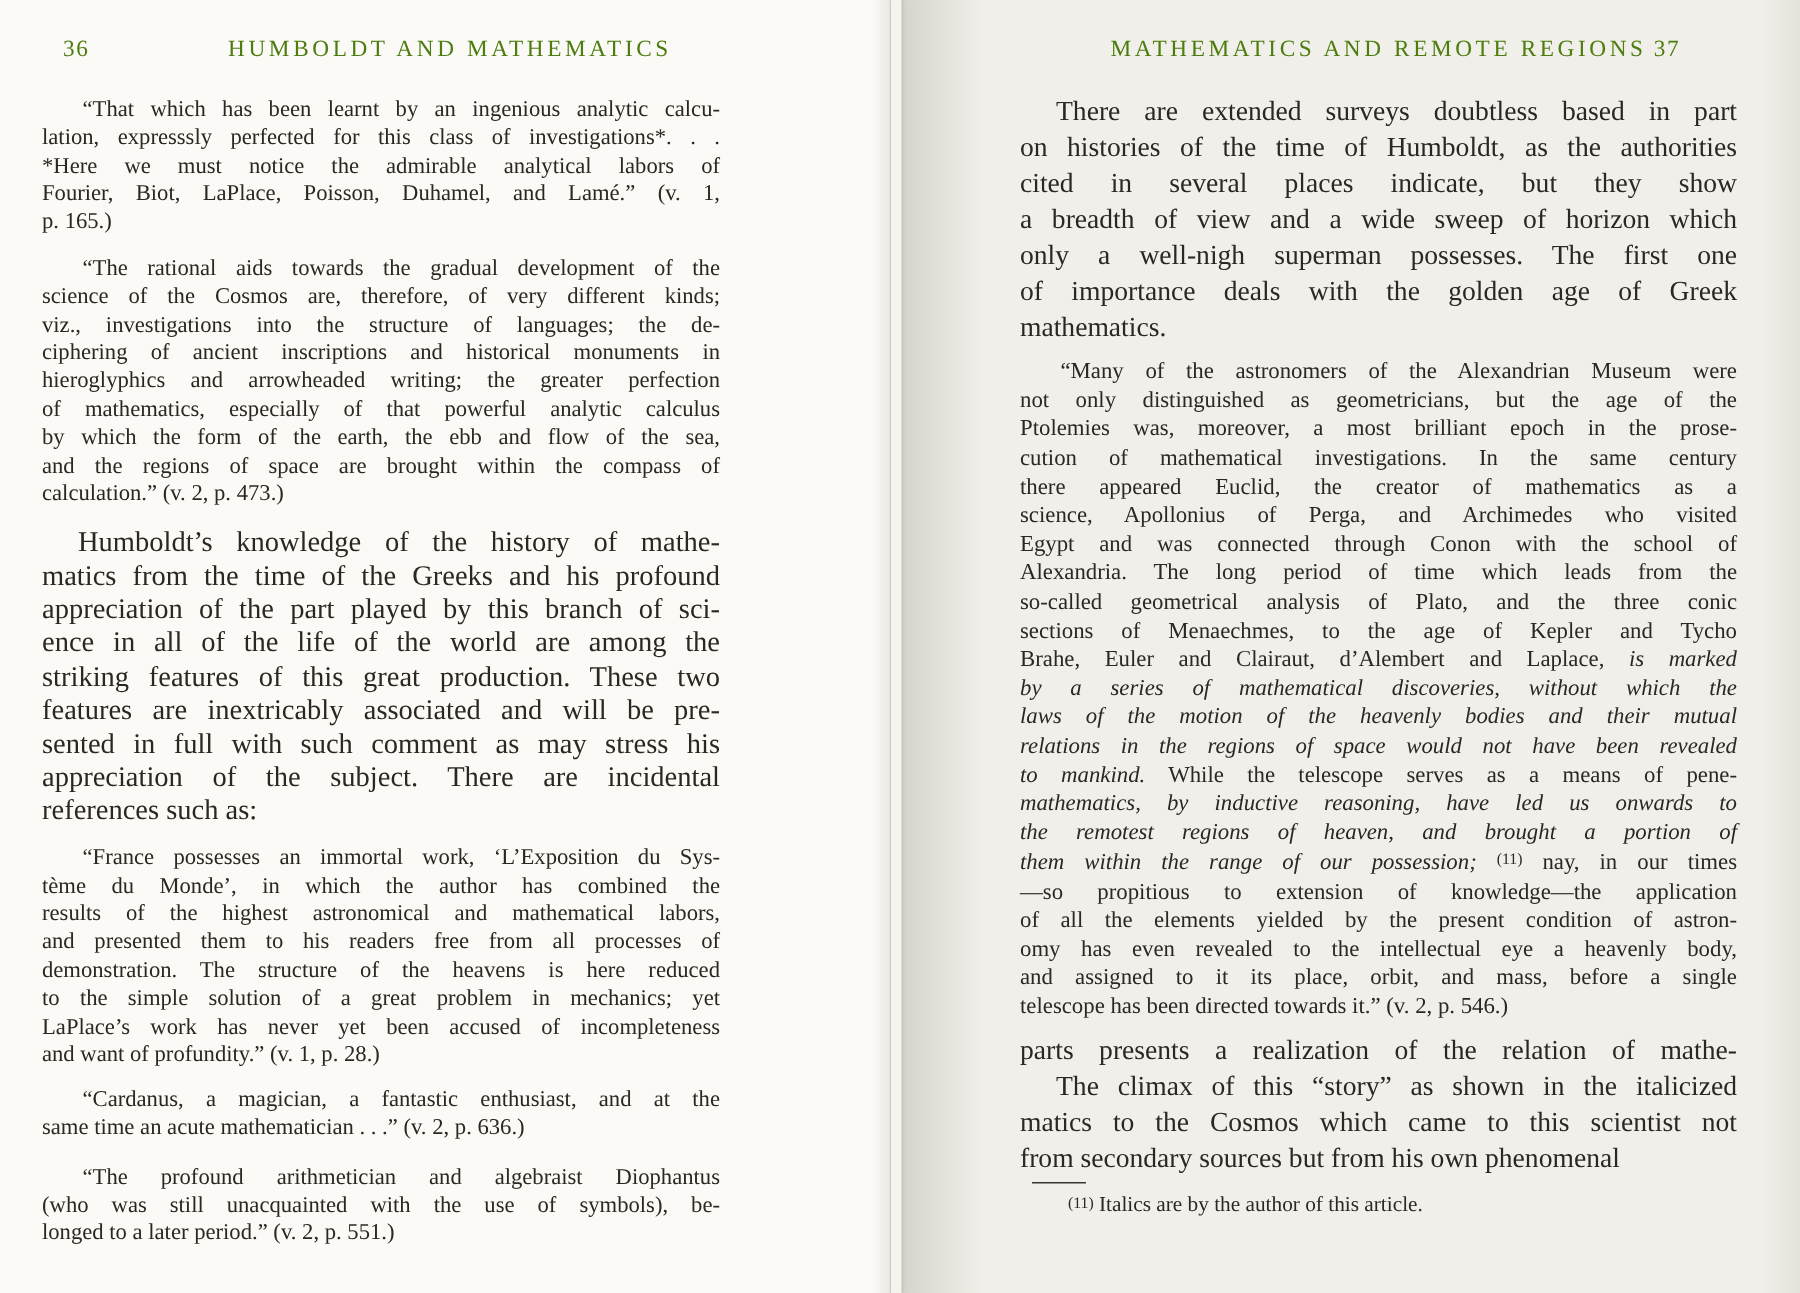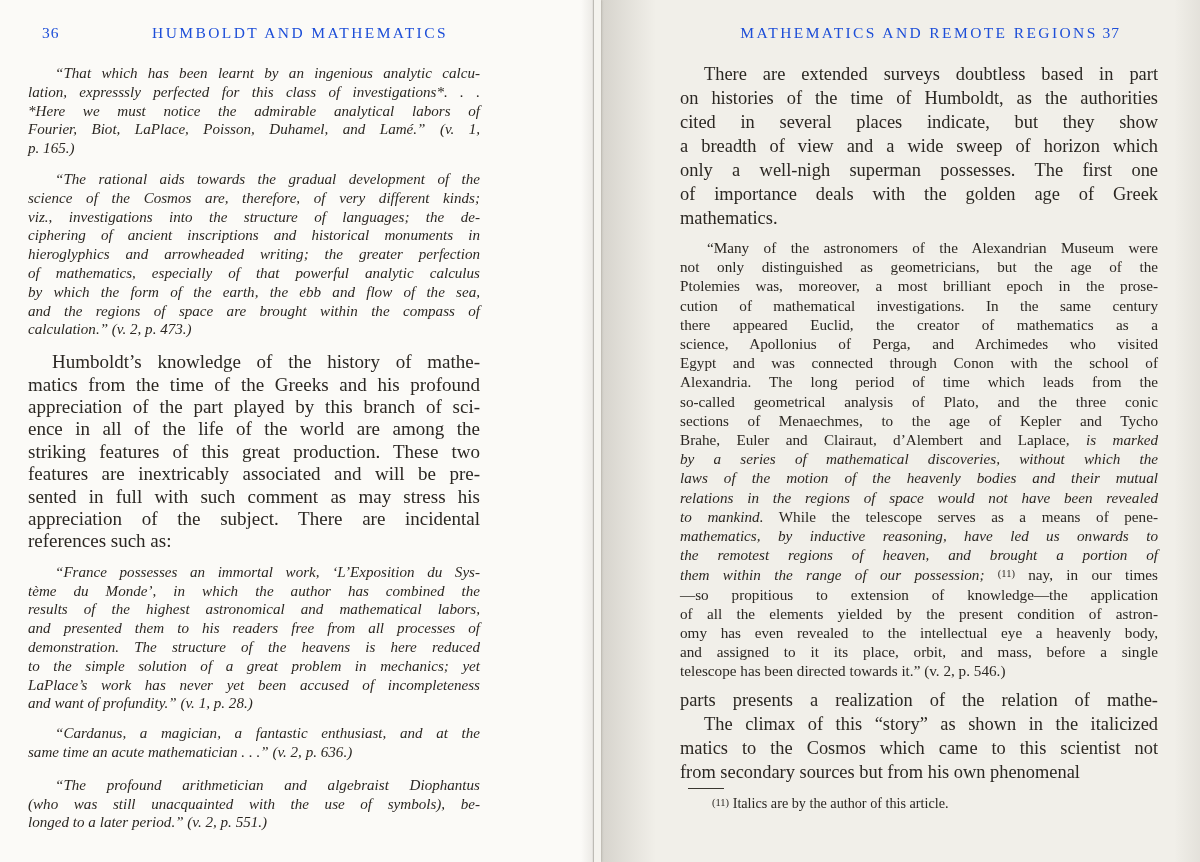--- a/index.html
+++ b/index.html
@@ -24,21 +24,21 @@
   .page-right::before{
     content:'';position:absolute;left:0;top:0;bottom:0;width:55px;
     background:linear-gradient(to right,rgba(105,99,88,0.20),rgba(105,99,88,0));
   }
   .page-right::after{
     content:'';position:absolute;right:0;top:0;bottom:0;width:26px;
     background:linear-gradient(to left,rgba(110,104,92,0.10),rgba(110,104,92,0));
   }
 
   .running-header{position:absolute;top:24px;height:20px;font-size:15.5px;
-    letter-spacing:2.4px;color:#1d4ed8;white-space:nowrap;}
+    letter-spacing:2.4px;color:#4d7c0f;white-space:nowrap;}
   .rh-left{left:28px;width:452px;}
   .rh-right{left:680px;width:478px;}
   .rh-title{position:absolute;left:0;right:0;text-align:center;}
   .rh-left .rh-title{transform:translateX(26px);padding-left:40px;}
   .rh-num{position:absolute;top:0;font-size:15.5px;letter-spacing:1px;}
   .rh-left .rh-num{left:14px;}
   .rh-right .rh-num{right:38px;}
 
   .col{position:absolute;}
   .col-left{left:28px;top:64px;width:452px;}
@@ -51,21 +51,21 @@
   .col-left .para:nth-child(6){margin-top:14px;}
   .col-right .para:nth-child(2){margin-top:8px;}
   .col-right .para:nth-child(3){margin-top:7px;}
 
   .ln{text-align:justify;text-align-last:justify;white-space:normal;}
   .ln.end{text-align-last:auto;}
   .ln.first{text-indent:27px;}
   .col-left .para.large .ln.first,
   .col-right .para.large .ln.first{text-indent:24px;}
 
-  .col-left .para.small .ln{font-size:15.1px;line-height:18.8px;font-style:italic;}
+  .col-left .para.small .ln{font-size:15.1px;line-height:18.8px;}
   .col-left .para.large .ln{font-size:19px;line-height:22.4px;}
   .col-right .para.small .ln{font-size:15.2px;line-height:19.2px;}
   .col-right .para.large .ln{font-size:18.4px;line-height:24px;}
 
   .it{font-style:italic;}
   .fnref{font-size:10.5px;vertical-align:3px;letter-spacing:0;}
 
   .footnote{margin-top:4px;}
   .fn-rule{width:36px;border:0;border-top:1.6px solid #3a362f;margin:2px 0 5px 8px;}
   .fn-text{font-size:14.2px;line-height:18px;padding-left:32px;}

